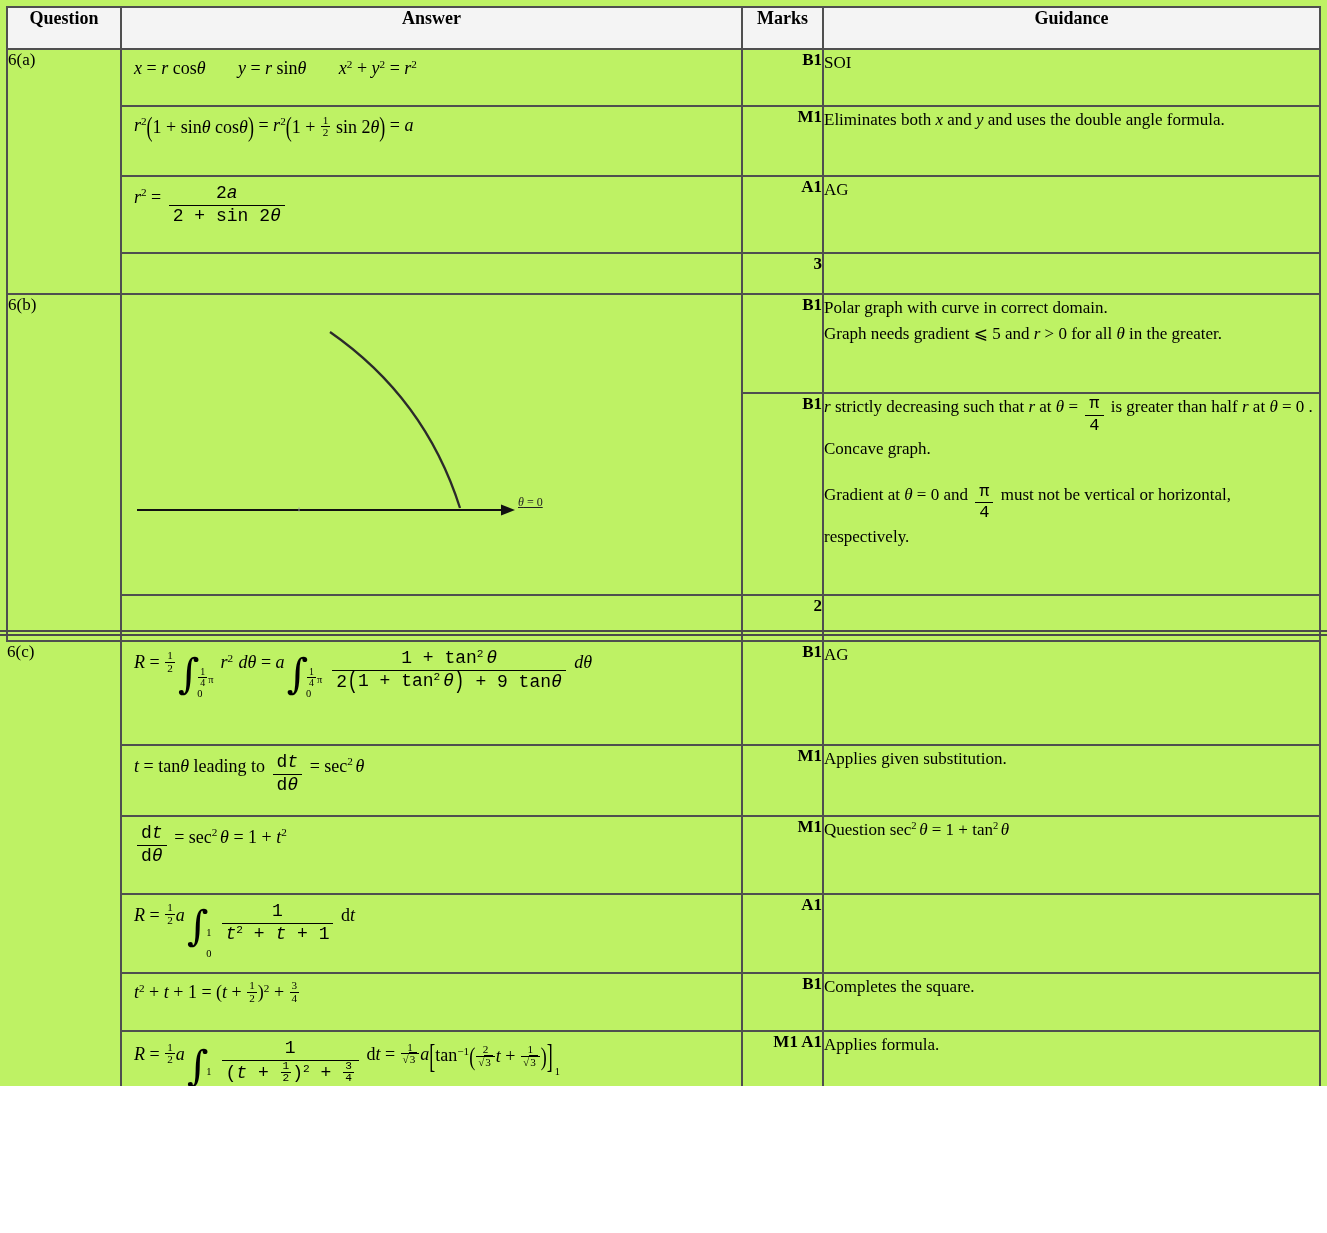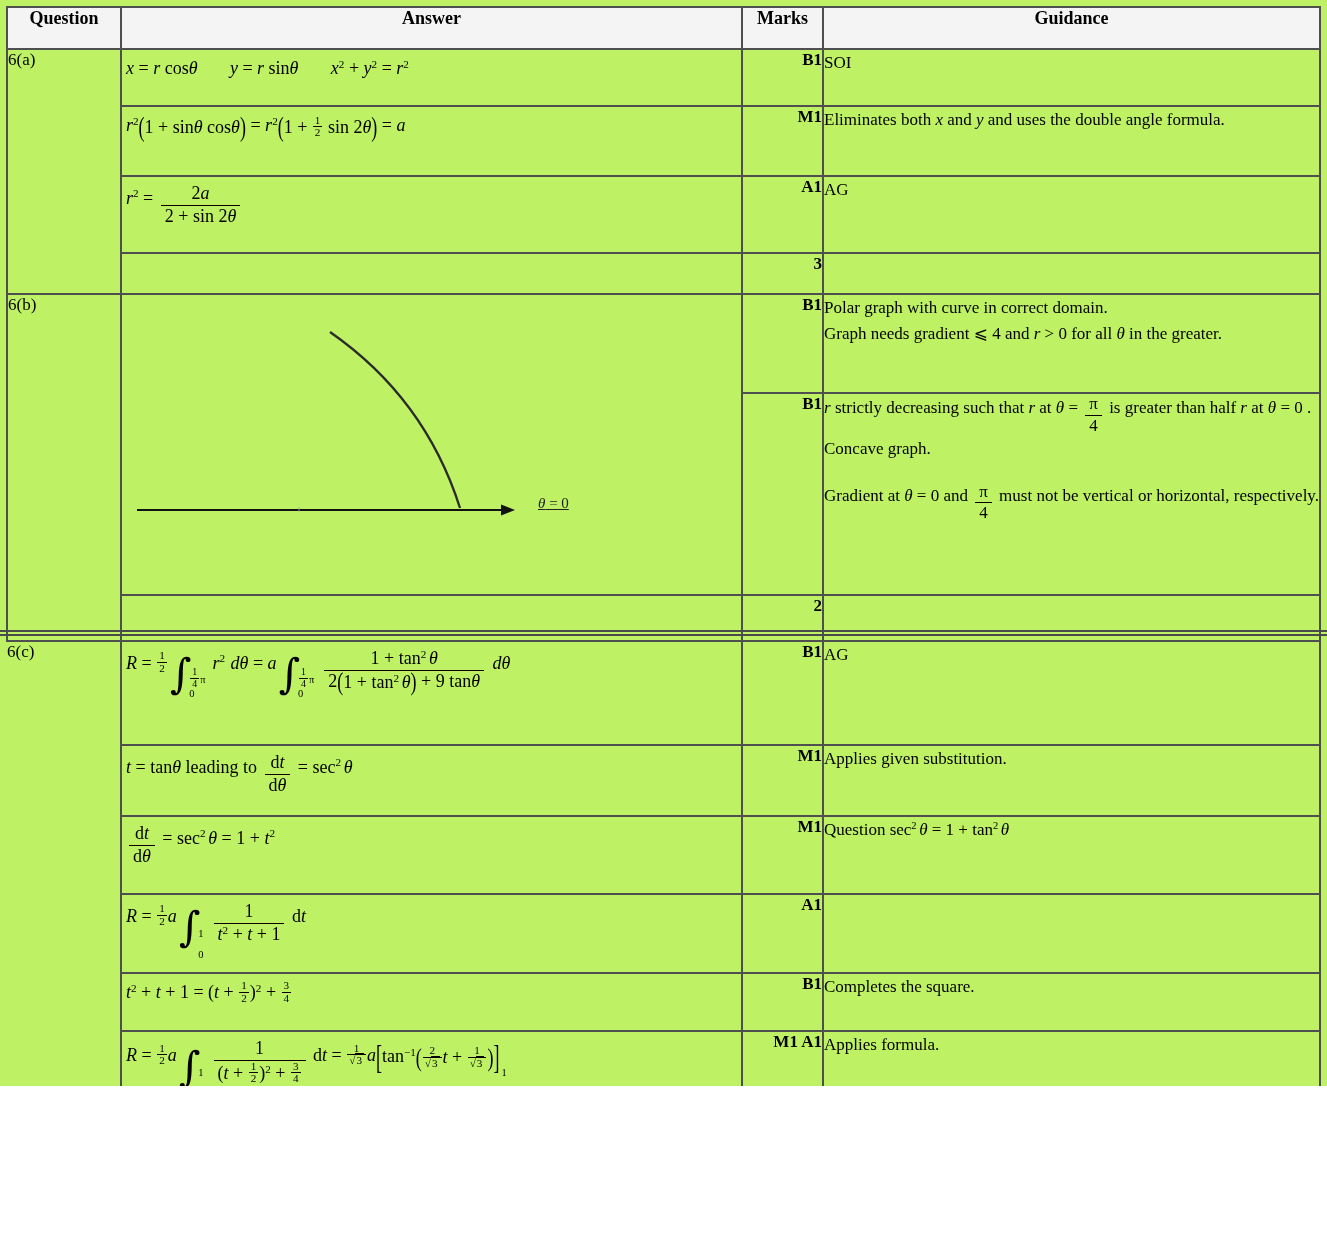--- a/index.html
+++ b/index.html
@@ -12,49 +12,49 @@
   th{border-top:2px solid #333;}
   th.c4,td.c4{border-right:2px solid #333;margin-top:24px;}
   tr.lastrow td{border-bottom:none;}
   td.noleft{border-left:none !important;}
   
   thead th{background:#f4f4f4;font-size:18px;font-weight:bold;text-align:center;vertical-align:middle;}
   
   td.q{font-size:17px;text-align:left;padding-top:12px;}
   
   td.ans{vertical-align:middle;}
-  td.ans .mathline{display:block;padding:6px 8px 6px 4px;font-size:18px;line-height:1.35;}
+  td.ans .mathline{display:block;padding:6px 8px 6px 12px;font-size:18px;line-height:1.35;}
   td.graphcell{position:relative;padding:0;vertical-align:top;}
   
   td.mk{font-size:17px;font-weight:bold;text-align:right;padding:9px 10px 0 0;white-space:nowrap;}
   
   td.gd{font-size:17px;line-height:1.55;padding:8px 10px 6px 12px;}
   
   .it{font-style:italic;}
   .sup{font-size:0.62em;vertical-align:0.55em;line-height:0;}
-  .f{display:inline-block;vertical-align:-1.0em;text-align:center;line-height:1.2;margin:0 3px;}
+  .f{display:inline-block;vertical-align:-1.0em;text-align:center;line-height:1.2;margin:0 3px;font-family:Liberation Mono, monospace;}
   .f .fn{display:block;padding:0 4px;}
   .f .fd{display:block;border-top:1.4px solid #000;padding:0 4px;}
   .sf{display:inline-block;vertical-align:-0.32em;text-align:center;line-height:1.05;font-size:0.62em;margin:0 1px;}
   .sf .fn{display:block;padding:0 2px;}
   .sf .fd{display:block;border-top:1px solid #000;padding:0 2px;}
   .intw{white-space:nowrap;}
   .bint{font-family:"DejaVu Serif",serif;font-size:2.3em;line-height:0;vertical-align:-0.48em;display:inline-block;margin-left:2px;}
   .lims{display:inline-flex;flex-direction:column;justify-content:space-between;height:3.0em;font-size:0.58em;line-height:1;vertical-align:-1.45em;margin:0 7px 0 -2px;}
   .lims .sf{font-size:0.95em;}
   .par{display:inline-flex;align-items:center;vertical-align:middle;}
   .pg{display:inline-block;line-height:1;transform-origin:center;}
   .pk{display:inline-block;}
   .sqw{white-space:nowrap;}
   .sqc{border-top:1px solid #000;padding:0 2px 0 1px;}
   .ss{display:inline-flex;flex-direction:column;justify-content:space-between;height:3.2em;font-size:0.58em;line-height:1;vertical-align:-1.5em;margin-left:2px;}
   .gap{height:1.15em;}
   .spc{display:inline-block;}
   
-  .axis-label{position:absolute;left:416px;top:200px;font-size:15px;color:#222;white-space:nowrap;text-decoration:underline;}
+  .axis-label{position:absolute;left:396px;top:200px;font-size:12px;color:#222;white-space:nowrap;text-decoration:underline;}
   
   #section-sep{position:absolute;left:0;top:630px;width:1327px;height:0;border-top:6px double #4a4a4a;}
   #artifact{position:absolute;left:1px;top:1214px;font-size:14px;color:#444;}
 </style>
 </head>
 <body>
 
 <div id="page">
 <table class="ms">
   <colgroup>
@@ -114,21 +114,21 @@
       <td class="graphcell" rowspan="2">
         <svg width="621" height="295" viewBox="0 0 621 295" xmlns="http://www.w3.org/2000/svg">
           <line x1="15" y1="215" x2="384" y2="215" stroke="#111" stroke-width="2.2"></line>
           <line x1="177" y1="212.5" x2="177" y2="216.5" stroke="#999" stroke-width="1"></line>
           <polygon points="393,215 379,209.5 379,220.5" fill="#111"></polygon>
           <path d="M 338 213 Q 303 103 208 37" fill="none" stroke="#2b2b2b" stroke-width="2.3"></path>
         </svg>
         <span class="axis-label"><span class="it">θ</span><span class="rm"> = 0</span></span>
       </td>
       <td class="mk">B1</td>
-      <td class="gd c4"><span class="rm">Polar graph with curve in correct domain.</span><br><span class="rm">Graph needs gradient ⩽ 4 and </span><span class="it">r</span><span class="rm"> &gt; 0  for all </span><span class="it">θ</span><span class="rm">  in the greater.</span></td>
+      <td class="gd c4"><span class="rm">Polar graph with curve in correct domain.</span><br><span class="rm">Graph needs gradient ⩽ 5 and </span><span class="it">r</span><span class="rm"> &gt; 0  for all </span><span class="it">θ</span><span class="rm">  in the greater.</span></td>
     </tr>
     <tr style="height:197px">
       <td class="mk">B1</td>
       <td class="gd c4"><span class="it">r</span><span class="rm"> strictly decreasing such that </span><span class="it">r</span><span class="rm">  at  </span><span class="it">θ</span><span class="rm"> = </span><span class="f"><span class="fn"><span class="rm">π</span></span><span class="fd"><span class="rm">4</span></span></span><span class="rm">  is greater than half </span><span class="it">r</span><span class="rm"> at </span><span class="it">θ</span><span class="rm"> = 0 .  Concave graph.</span><div class="gap"></div><span class="rm">Gradient at </span><span class="it">θ</span><span class="rm"> = 0  and </span><span class="f"><span class="fn"><span class="rm">π</span></span><span class="fd"><span class="rm">4</span></span></span><span class="rm">  must not be vertical or horizontal, respectively.</span></td>
     </tr>
     <tr style="height:46px">
       <td class="ans"></td>
       <td class="mk">2</td>
       <td class="gd c4"></td>
     </tr>

